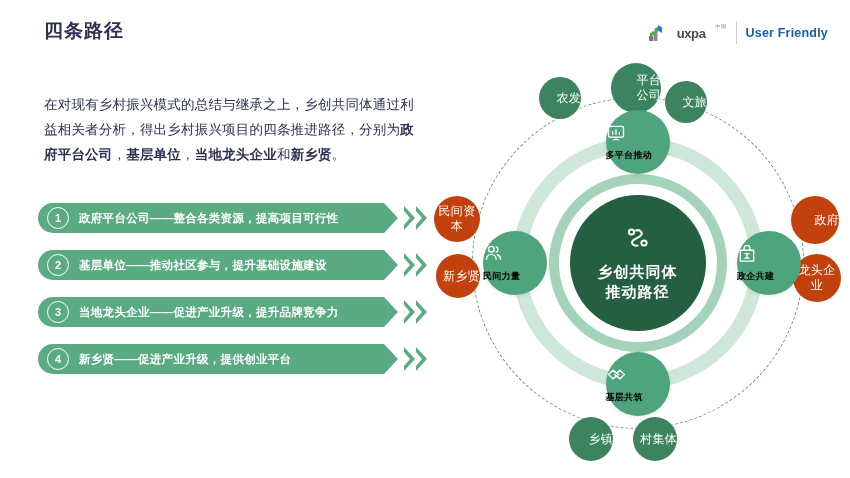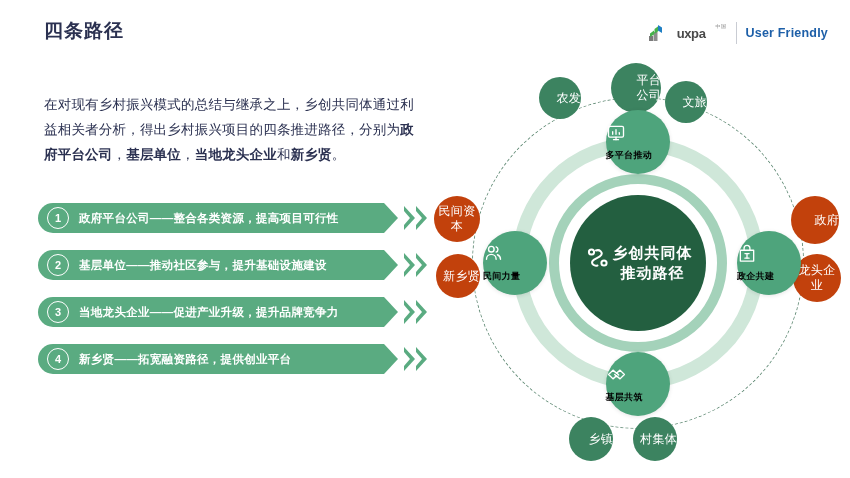--- a/index.html
+++ b/index.html
@@ -220,21 +220,21 @@
     position: absolute;
     left: 50%;
     top: 50%;
     width: 136px;
     height: 136px;
     margin-left: -68px;
     margin-top: -68px;
     border-radius: 50%;
     background: #235f40;
     display: flex;
-    flex-direction: row;
+    flex-direction: column;
     align-items: center;
     justify-content: center;
     color: #ffffff;
   }
   .core-icon { margin-bottom: 4px; }
   .core-label {
     font-size: 15px;
     font-weight: bold;
     line-height: 1.32;
     text-align: center;
@@ -351,21 +351,21 @@
       </div>
       <div class="step-chevrons">
         <span class="chev"></span>
           <span class="chev"></span>
       </div>
     </div>
 
     <div class="step">
       <div class="step-bar">
         <div class="step-num">4</div>
-        <div class="step-text">新乡贤——拓宽融资路径，提供创业平台</div>
+        <div class="step-text">新乡贤——促进产业升级，提供创业平台</div>
       </div>
       <div class="step-chevrons">
         <span class="chev"></span>
           <span class="chev"></span>
       </div>
     </div>
 
   </div>
 
   <div class="diagram">

